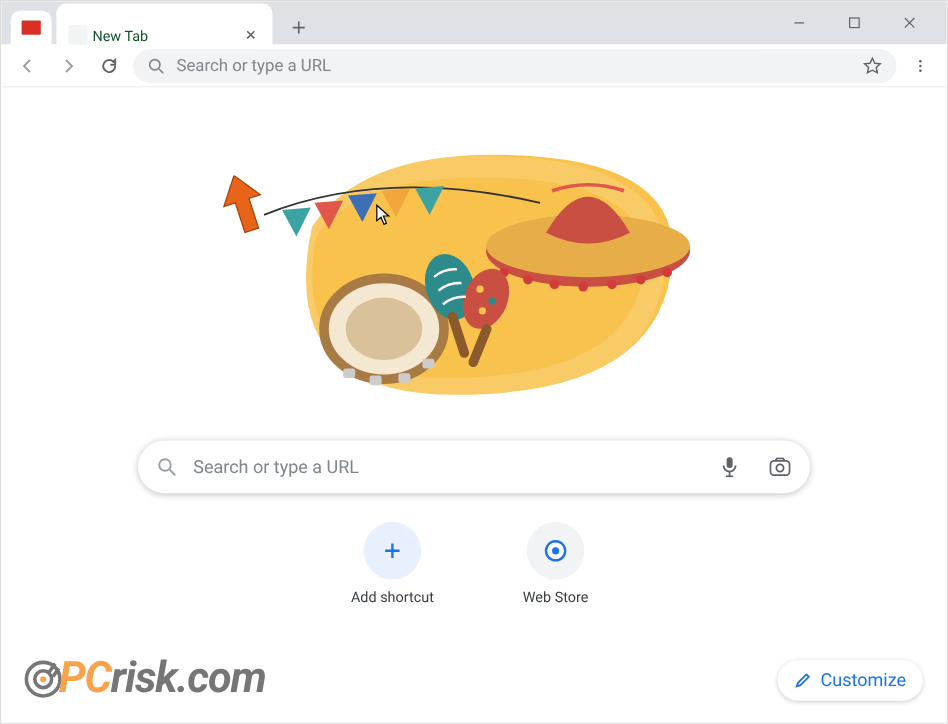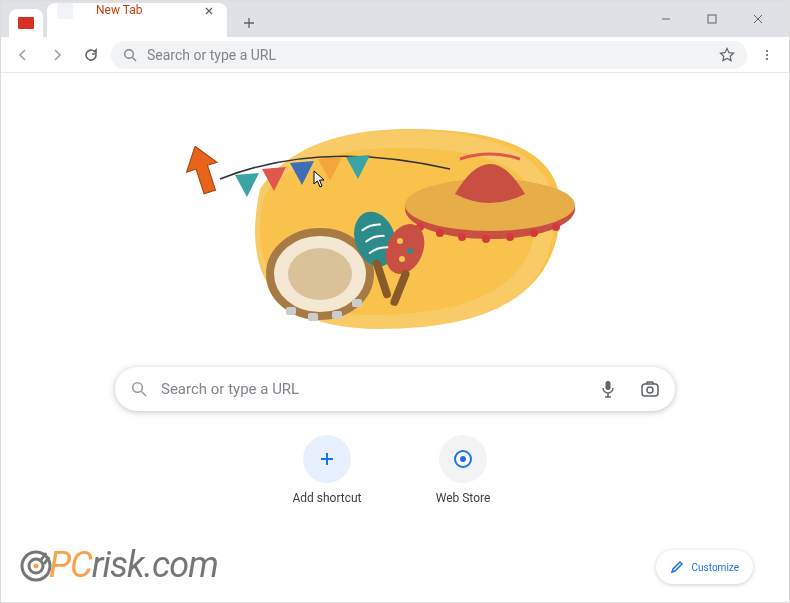--- a/index.html
+++ b/index.html
@@ -1,42 +1,42 @@
 <!DOCTYPE html>
 <html><head>
 <meta charset="utf-8">
 <style>
 *{margin:0;padding:0;box-sizing:border-box;font-family:"Segoe UI",Roboto,Arial,sans-serif}
 body{width:790px;height:603px;background:#fff;position:relative;overflow:hidden;border:1px solid #ddd}
 .tab-strip{height:36px;background:#dee1e6;display:flex;align-items:flex-end;padding:0 8px;gap:4px}
 .ext-tab{width:34px;height:28px;background:#fff;border-radius:8px 8px 0 0;display:flex;align-items:center;justify-content:center;font-size:11px;color:#d93025;position:relative}
 .ext-tab::before{content:"";width:16px;height:12px;background:#d93025;border-radius:1px;display:block}
-.tab{height:34px;background:#fff;border-radius:8px 8px 0 0;display:flex;align-items:flex-start;padding:0 10px;gap:23px;min-width:180px;font-size:12px;color:#c2410c;position:relative}
+.tab{height:34px;background:#fff;border-radius:8px 8px 0 0;display:flex;align-items:flex-end;padding:0 10px;gap:4px;min-width:180px;font-size:12px;color:#14532d;position:relative}
 .tab-favicon{width:16px;height:16px;background:#f1f3f4;border-radius:2px}
 .tab-close{margin-left:auto;width:16px;height:16px;display:flex;align-items:center;justify-content:center;color:#5f6368;font-size:14px;border-radius:50%}
 .new-tab-btn{width:28px;height:28px;display:flex;align-items:center;justify-content:center;color:#5f6368;font-size:18px;border-radius:50%;margin-left:4px}
 .window-controls{margin-left:auto;display:flex;align-items:center;height:100%}
 .wc-btn{width:46px;height:32px;display:flex;align-items:center;justify-content:center;color:#5f6368}
 .toolbar{height:36px;background:#fff;display:flex;align-items:center;padding:0 8px;gap:6px;border-bottom:1px solid #e8eaed}
 .nav-btn{width:28px;height:28px;display:flex;align-items:center;justify-content:center;color:#9aa0a6;border-radius:50%}
 .nav-btn.enabled{color:#5f6368}
 .omnibox{flex:1;height:28px;background:#f1f3f4;border-radius:14px;display:flex;align-items:center;padding:0 12px;gap:10px;color:#80868b;font-size:14px}
 .omnibox .star{margin-left:auto;color:#5f6368}
 .menu-btn{width:28px;height:28px;display:flex;align-items:center;justify-content:center;color:#5f6368}
 .content{position:relative;height:531px;background:#fff;display:flex;flex-direction:column;align-items:center}
 .hero{margin-top:26px;width:390px;height:250px;position:relative}
 .paint{position:absolute;inset:0}
 .searchbox{margin-top:18px;width:560px;height:44px;background:#fff;border-radius:22px;box-shadow:0 1px 6px rgba(32,33,36,.28);display:flex;align-items:center;padding:0 16px;gap:14px;color:#80868b;font-size:15px}
 .searchbox .mic{margin-left:auto}
 .shortcuts{margin-top:24px;display:flex;gap:48px}
 .shortcut{display:flex;flex-direction:column;align-items:center;gap:8px;width:88px}
 .sc-circle{width:48px;height:48px;border-radius:50%;background:#f1f3f4;display:flex;align-items:center;justify-content:center;color:#1a73e8;font-size:20px}
 .sc-label{font-size:12px;color:#3c4043;text-align:center}
-.customize{position:absolute;right:36px;bottom:20px;height:34px;border-radius:17px;background:#fff;box-shadow:0 1px 4px rgba(0,0,0,.2);display:flex;align-items:center;gap:8px;padding:0 14px;font-size:10px;color:#1a73e8}
-.pcrisk{position:absolute;left:18px;bottom:18px;font-size:36px;font-style:italic;color:#555;font-weight:400;letter-spacing:-1px;opacity:.8}
+.customize{position:absolute;right:20px;bottom:20px;height:34px;border-radius:17px;background:#fff;box-shadow:0 1px 4px rgba(0,0,0,.2);display:flex;align-items:center;gap:8px;padding:0 14px;font-size:15px;color:#1a73e8}
+.pcrisk{position:absolute;left:18px;bottom:18px;font-size:36px;font-style:italic;color:#555;font-weight:700;letter-spacing:-1px;opacity:.8}
 .pcrisk .f{color:#f78b1f}
 .cursor-arrow{position:absolute;left:182px;top:72px;transform:rotate(-18deg)}
 .cursor-ptr{position:absolute;left:312px;top:97px}
 svg{display:block}
 </style>
 </head>
 <body>
 
 <div class="tab-strip">
   <div class="ext-tab"></div>

